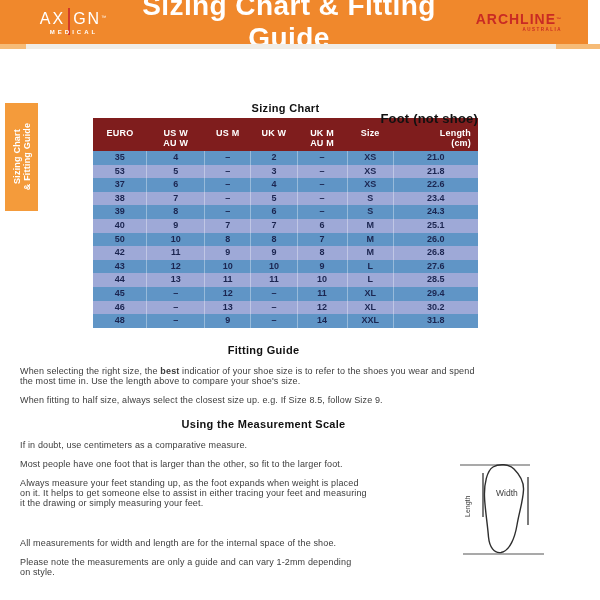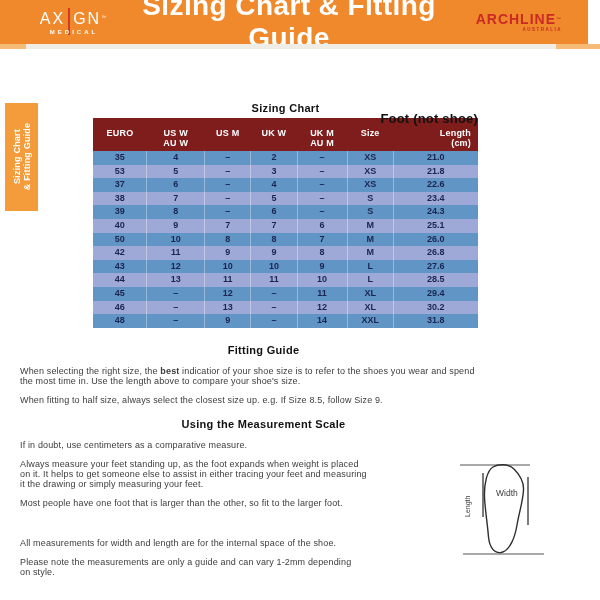--- a/index.html
+++ b/index.html
@@ -259,24 +259,24 @@
   </div>
 
   <div class="text-col">
     <h3>Fitting Guide</h3>
     <p><span>When selecting the right size, the </span><b>best</b><span> indicatior of your shoe size is to refer to the shoes you wear and spend
 the most time in. Use the length above to compare your shoe's size.</span></p>
     <p>When fitting to half size, always select the closest size up. e.g. If Size 8.5, follow Size 9.</p>
 
     <h3 class="h-measure">Using the Measurement Scale</h3>
     <p>If in doubt, use centimeters as a comparative measure.</p>
+    <p class="narrow">Most people have one foot that is larger than the other, so fit to the larger foot.</p>
     <p class="narrow">Always measure your feet standing up, as the foot expands when weight is placed
 on it. It helps to get someone else to assist in either tracing your feet and measuring
 it the drawing or simply measuring your feet.</p>
-    <p class="narrow">Most people have one foot that is larger than the other, so fit to the larger foot.</p>
     <p class="narrow big-gap">All measurements for width and length are for the internal space of the shoe.</p>
     <p class="narrow">Please note the measurements are only a guide and can vary 1-2mm depending
 on style.</p>
   </div>
 
   <svg class="foot-diagram" width="100" height="108" viewBox="0 0 100 108">
 
     <line x1="8" y1="10" x2="78" y2="10" stroke="#555" stroke-width="1.2"></line>
 
     <line x1="11" y1="99" x2="92" y2="99" stroke="#555" stroke-width="1.2"></line>

